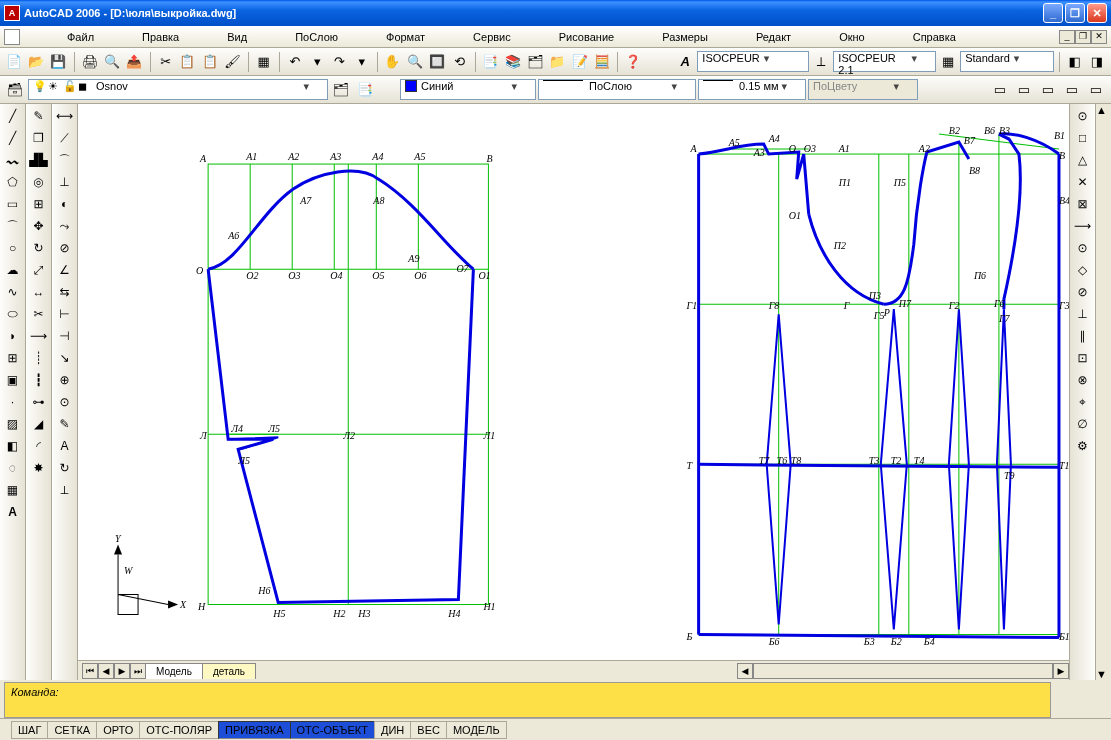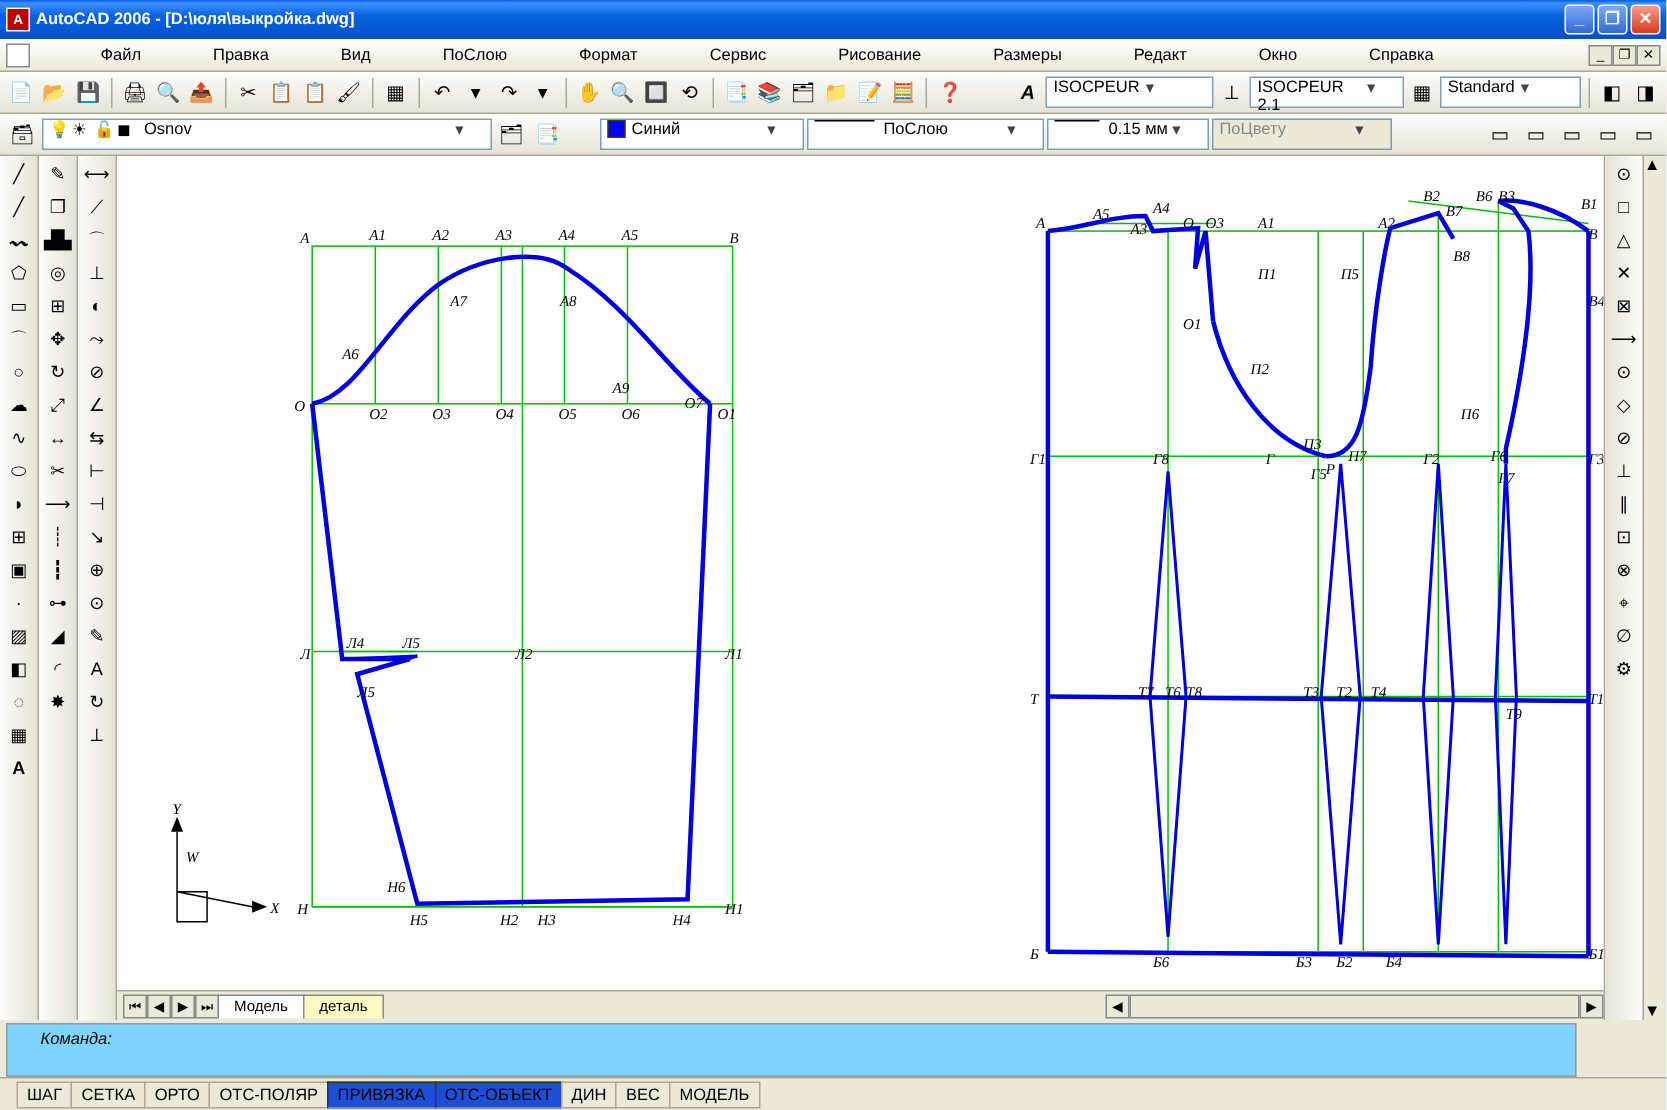--- a/index.html
+++ b/index.html
@@ -39,21 +39,21 @@
 
 .canvastabs { height: 20px; background: #ece9d8; border-top: 1px solid #aca899; display: flex; align-items: center; padding-left: 4px; }
 .canvastabs .navbtn { width: 16px; height: 16px; border: 1px solid #888; background: #ece9d8; font-size: 9px; text-align: center; line-height: 14px; cursor: pointer; }
 .canvastabs .tab { padding: 2px 10px; background: #fff; border: 1px solid #888; border-bottom: none; font-size: 10px; cursor: pointer; margin-left: -1px; }
 .canvastabs .tab.inactive { background: #fef9c3; }
 
 
 .righttool { width: 26px; background: linear-gradient(90deg,#e6e3d5,#fdfdfb); border-left: 1px solid #aca899; display: flex; flex-direction: column; align-items: center; padding: 2px 0; gap: 2px; }
 
 
-.cmdarea { height: 36px; border: 1px solid #999; background: #7dd3fc; margin: 2px 60px 0 4px; padding: 2px 22px; font-family: 'Courier New', monospace; font-style: italic; font-size: 13px; }
+.cmdarea { height: 36px; border: 1px solid #999; background: #fde047; margin: 2px 60px 0 4px; padding: 2px 6px; font-family: 'Courier New', monospace; font-style: italic; font-size: 13px; }
 
 
 .statusbar { height: 22px; background: #ece9d8; border-top: 1px solid #aca899; display: flex; align-items: center; padding: 0 4px; gap: 0; }
 .statusbar .coords { width: 230px; padding: 2px 6px; border: 1px solid #aca899; background: #fff; color: #888; font-size: 11px; }
 .statusbar .modebtn { padding: 2px 6px; border: 1px solid #aca899; background: #ece9d8; cursor: pointer; font-size: 11px; margin-left: -1px; }
 .statusbar .modebtn.active { background: #1d4ed8; border: 1px inset #888; }
 
 .colorswatch { width: 12px; height: 12px; border: 1px solid #333; display: inline-block; margin-right: 4px; }
 .layerbulbs { display: flex; gap: 1px; align-items: center; }
 .bulb { width: 14px; height: 14px; }
@@ -169,21 +169,21 @@
   <div class="tdrop" style="width:158px">
     <span style="border-top:1px solid #000;width:40px;display:inline-block;margin-right:6px"></span>
     <span>ПоСлою</span>
     <span class="arrow" style="margin-left:auto">▾</span>
   </div>
   <div class="tdrop" style="width:108px">
     <span style="border-top:1px solid #000;width:30px;display:inline-block;margin-right:6px"></span>
     <span>0.15 мм</span>
     <span class="arrow" style="margin-left:auto">▾</span>
   </div>
-  <div class="tdrop disabled" style="width:120px">
+  <div class="tdrop disabled" style="width:110px">
     <span>ПоЦвету</span>
     <span class="arrow" style="margin-left:auto">▾</span>
   </div>
   <div style="flex:1"></div>
   <div class="tbtn">▭</div>
   <div class="tbtn">▭</div>
   <div class="tbtn">▭</div>
   <div class="tbtn">▭</div>
   <div class="tbtn">▭</div>
 </div>

